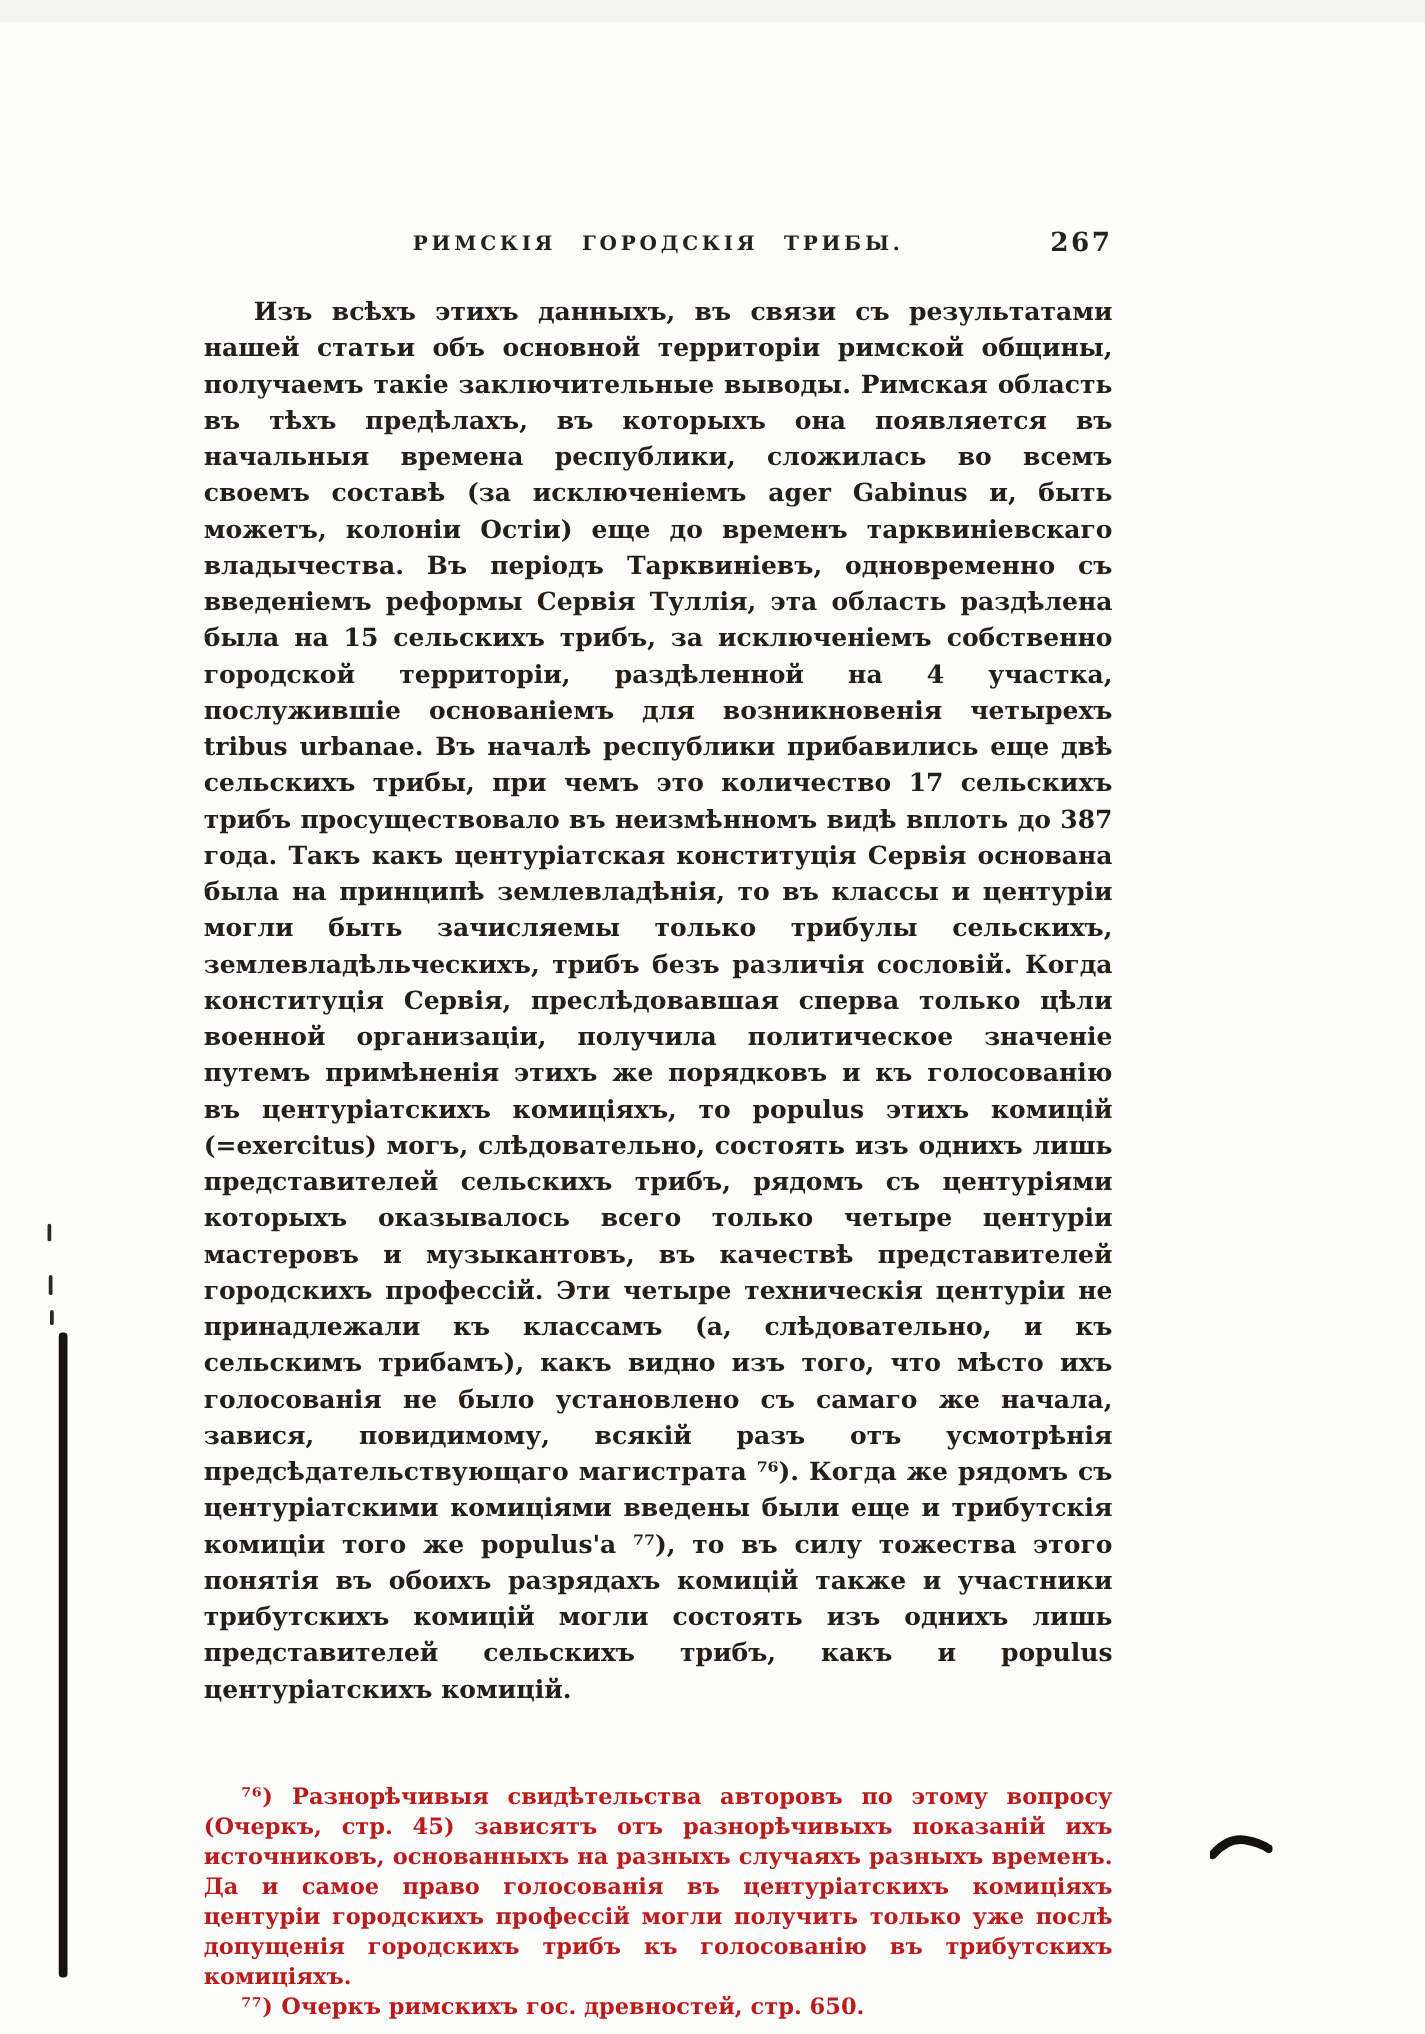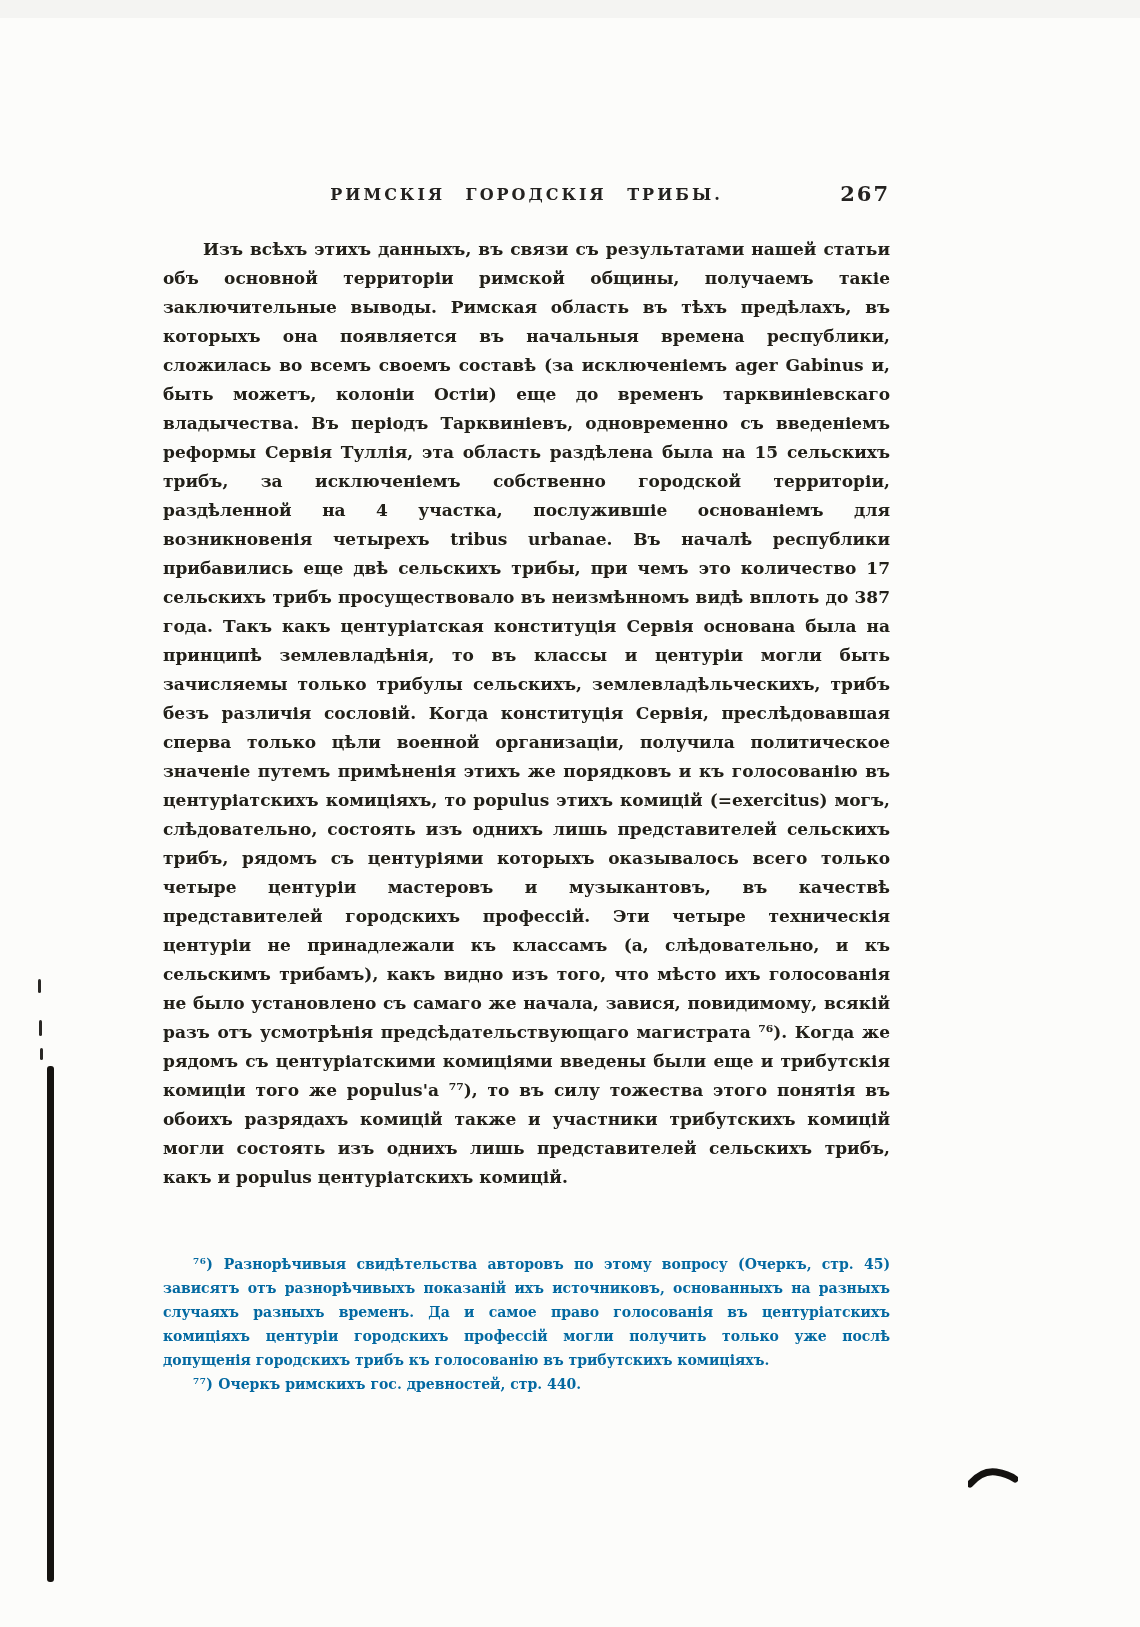--- a/index.html
+++ b/index.html
@@ -43,34 +43,34 @@
   .page-number {
     position: absolute;
     right: 0;
     top: 0;
     font-size: 21px;
     font-weight: bold;
     letter-spacing: 2px;
     color: #242220;
   }
   .body-text {
-    font-size: 17px;
+    font-size: 20px;
     line-height: 29px;
     font-weight: bold;
     text-align: justify;
     text-indent: 40px;
     color: #222019;
   }
   .footnotes {
     margin-top: 60px;
-    font-size: 14px;
+    font-size: 18px;
     line-height: 24px;
     font-weight: bold;
     text-align: justify;
-    color: #0369a1;
+    color: #b91c1c;
   }
   .footnote {
     margin: 0;
     text-indent: 30px;
   }
   .fn-marker {
     letter-spacing: 0.5px;
   }
   
   .left-line {
@@ -107,21 +107,21 @@
 
     <div class="header">
       <span class="running-title">РИМСКІЯ ГОРОДСКІЯ ТРИБЫ.</span>
       <span class="page-number">267</span>
     </div>
 
     <div class="body-text">Изъ всѣхъ этихъ данныхъ, въ связи съ результатами нашей статьи объ основной территоріи римской общины, получаемъ такіе заключительные выводы. Римская область въ тѣхъ предѣлахъ, въ которыхъ она появляется въ начальныя времена республики, сложилась во всемъ своемъ составѣ (за исключеніемъ ager Gabinus и, быть можетъ, колоніи Остіи) еще до временъ тарквиніевскаго владычества. Въ періодъ Тарквиніевъ, одновременно съ введеніемъ реформы Сервія Туллія, эта область раздѣлена была на 15 сельскихъ трибъ, за исключеніемъ собственно городской территоріи, раздѣленной на 4 участка, послужившіе основаніемъ для возникновенія четырехъ tribus urbanae. Въ началѣ республики прибавились еще двѣ сельскихъ трибы, при чемъ это количество 17 сельскихъ трибъ просуществовало въ неизмѣнномъ видѣ вплоть до 387 года. Такъ какъ центуріатская конституція Сервія основана была на принципѣ землевладѣнія, то въ классы и центуріи могли быть зачисляемы только трибулы сельскихъ, землевладѣльческихъ, трибъ безъ различія сословій. Когда конституція Сервія, преслѣдовавшая сперва только цѣли военной организаціи, получила политическое значеніе путемъ примѣненія этихъ же порядковъ и къ голосованію въ центуріатскихъ комиціяхъ, то populus этихъ комицій (=exercitus) могъ, слѣдовательно, состоять изъ однихъ лишь представителей сельскихъ трибъ, рядомъ съ центуріями которыхъ оказывалось всего только четыре центуріи мастеровъ и музыкантовъ, въ качествѣ представителей городскихъ профессій. Эти четыре техническія центуріи не принадлежали къ классамъ (а, слѣдовательно, и къ сельскимъ трибамъ), какъ видно изъ того, что мѣсто ихъ голосованія не было установлено съ самаго же начала, завися, повидимому, всякій разъ отъ усмотрѣнія предсѣдательствующаго магистрата ⁷⁶). Когда же рядомъ съ центуріатскими комиціями введены были еще и трибутскія комиціи того же populus'а ⁷⁷), то въ силу тожества этого понятія въ обоихъ разрядахъ комицій также и участники трибутскихъ комицій могли состоять изъ однихъ лишь представителей сельскихъ трибъ, какъ и populus центуріатскихъ комицій.</div>
 
     <div class="footnotes">
       <p class="footnote"><span class="fn-marker">⁷⁶)</span>&nbsp;<span>Разнорѣчивыя свидѣтельства авторовъ по этому вопросу (Очеркъ, стр. 45) зависятъ отъ разнорѣчивыхъ показаній ихъ источниковъ, основанныхъ на разныхъ случаяхъ разныхъ временъ. Да и самое право голосованія въ центуріатскихъ комиціяхъ центуріи городскихъ профессій могли получить только уже послѣ допущенія городскихъ трибъ къ голосованію въ трибутскихъ комиціяхъ.</span></p>
-      <p class="footnote"><span class="fn-marker">⁷⁷)</span>&nbsp;<span>Очеркъ римскихъ гос. древностей, стр. 440.</span></p>
+      <p class="footnote"><span class="fn-marker">⁷⁷)</span>&nbsp;<span>Очеркъ римскихъ гос. древностей, стр. 650.</span></p>
     </div>
 
   </div>
 
   <div class="left-tick tick-1"></div>
   <div class="left-tick tick-2"></div>
   <div class="left-tick tick-3"></div>
   <div class="left-line"></div>
 
   <div class="ink-blot">

